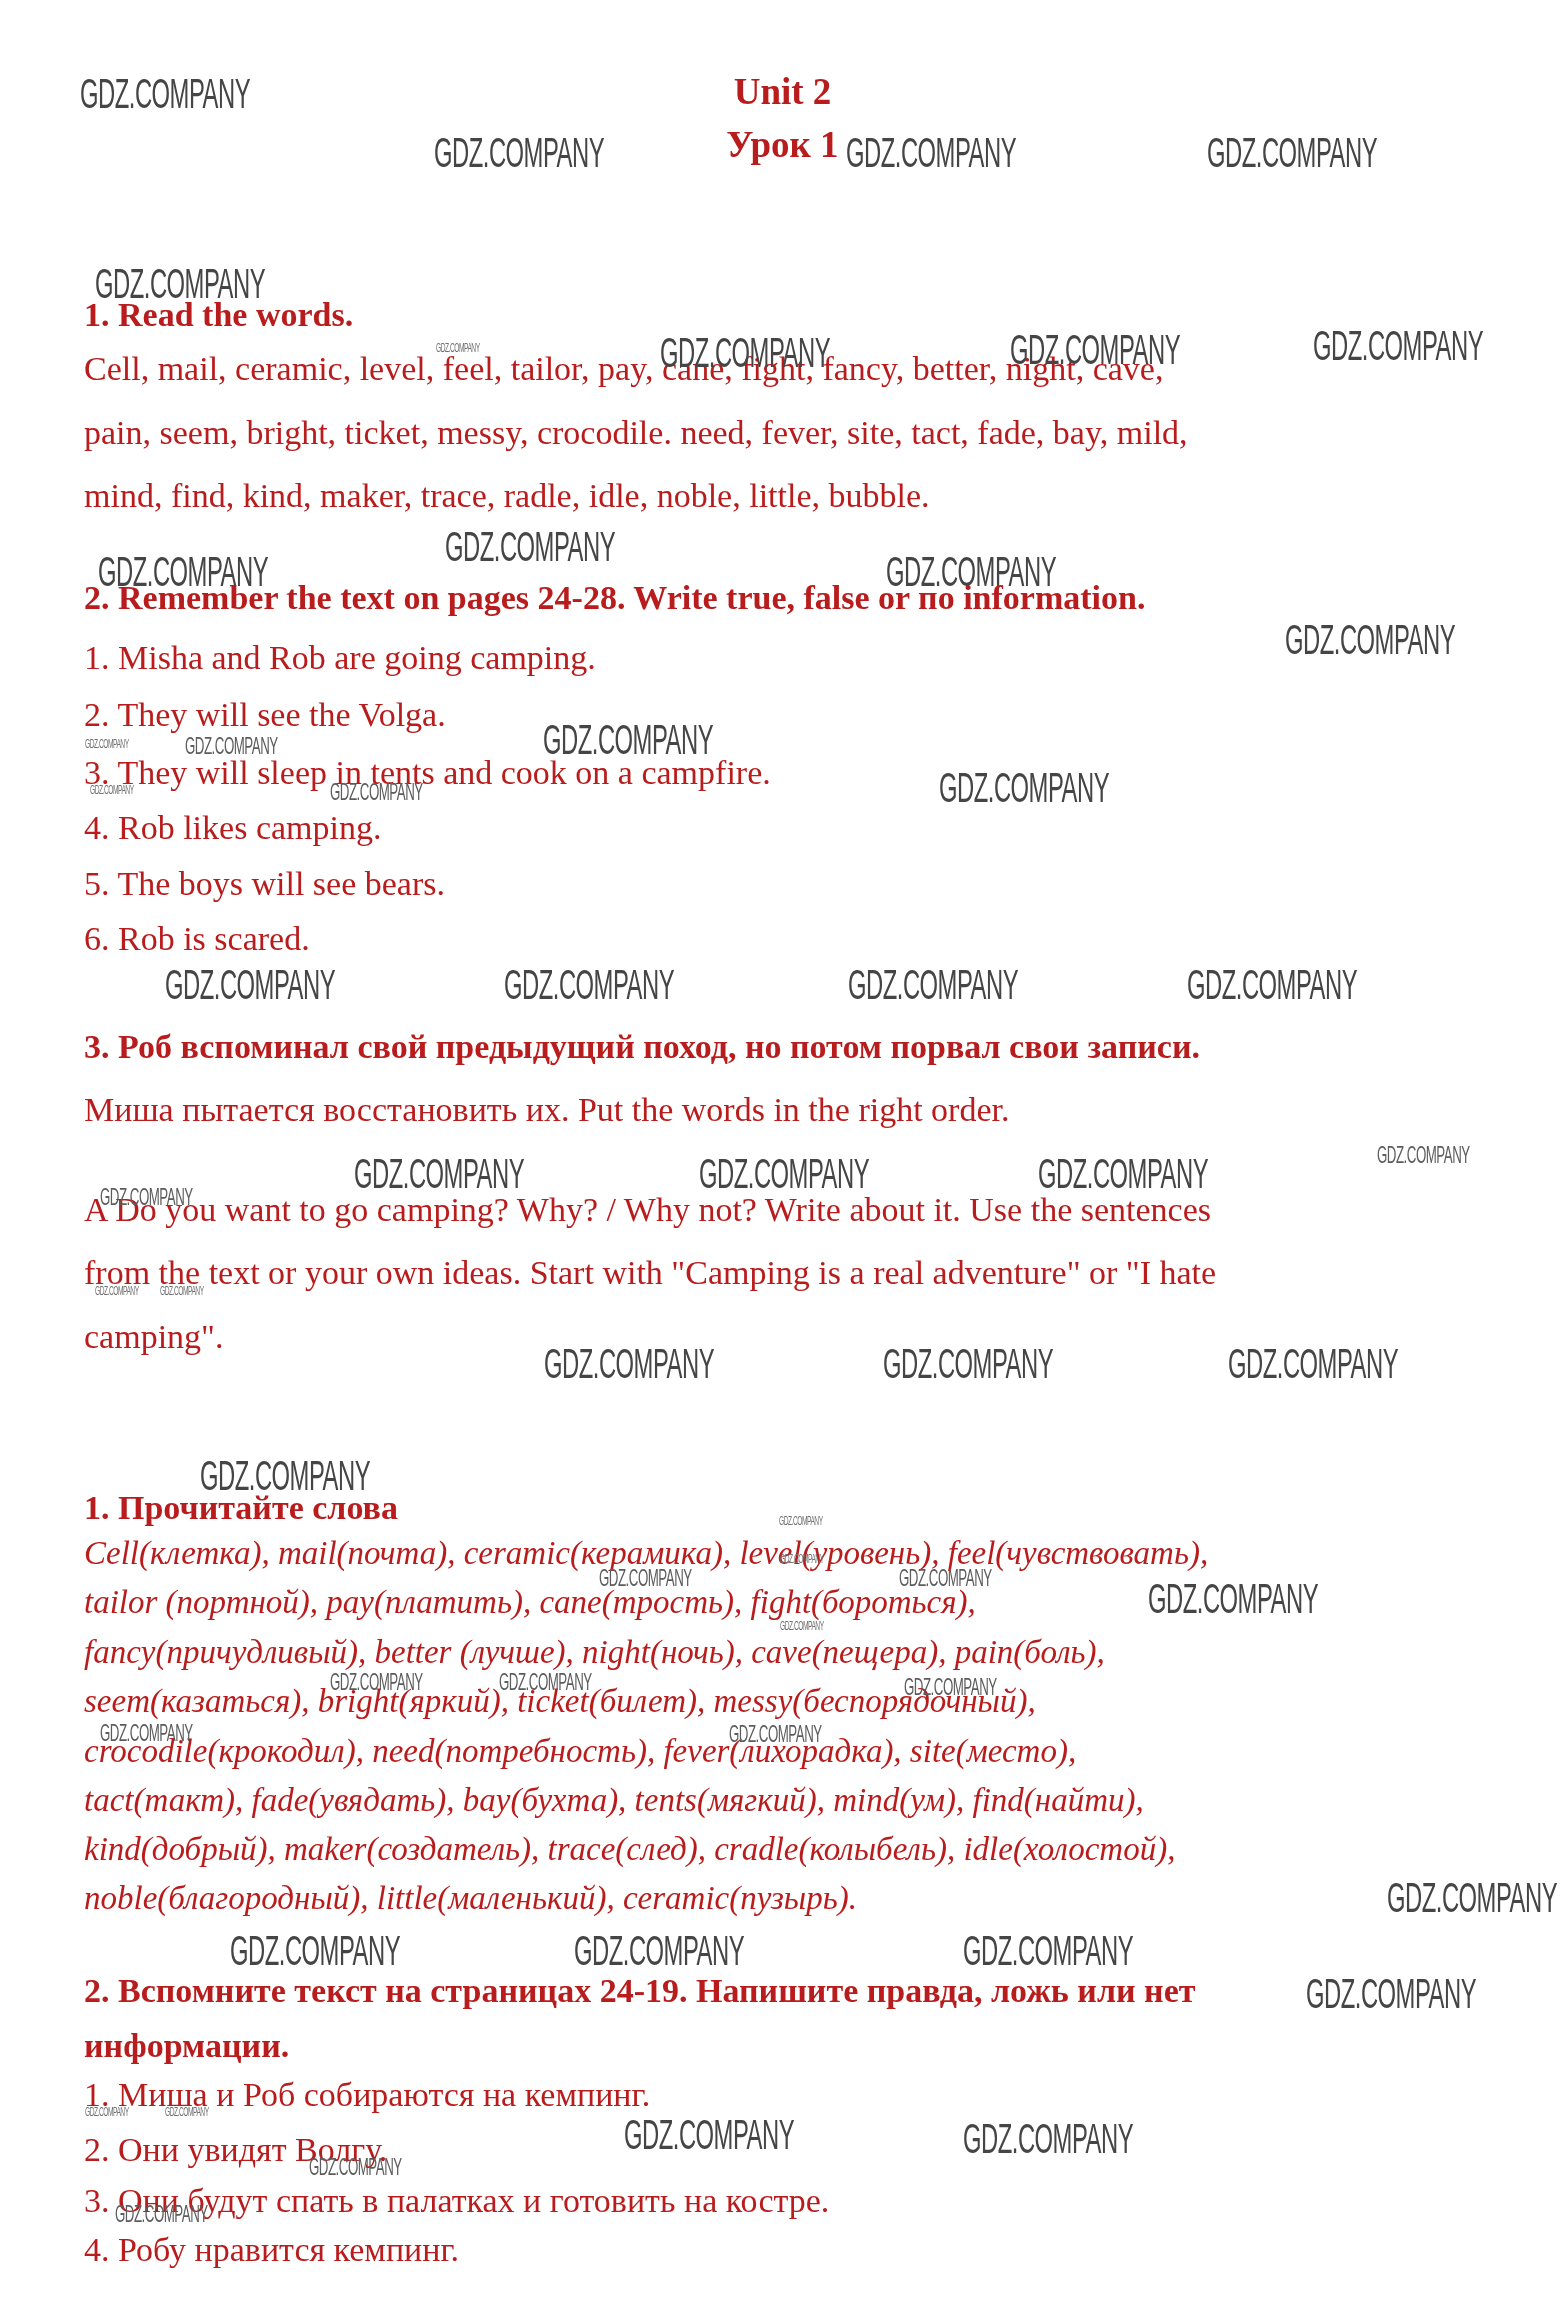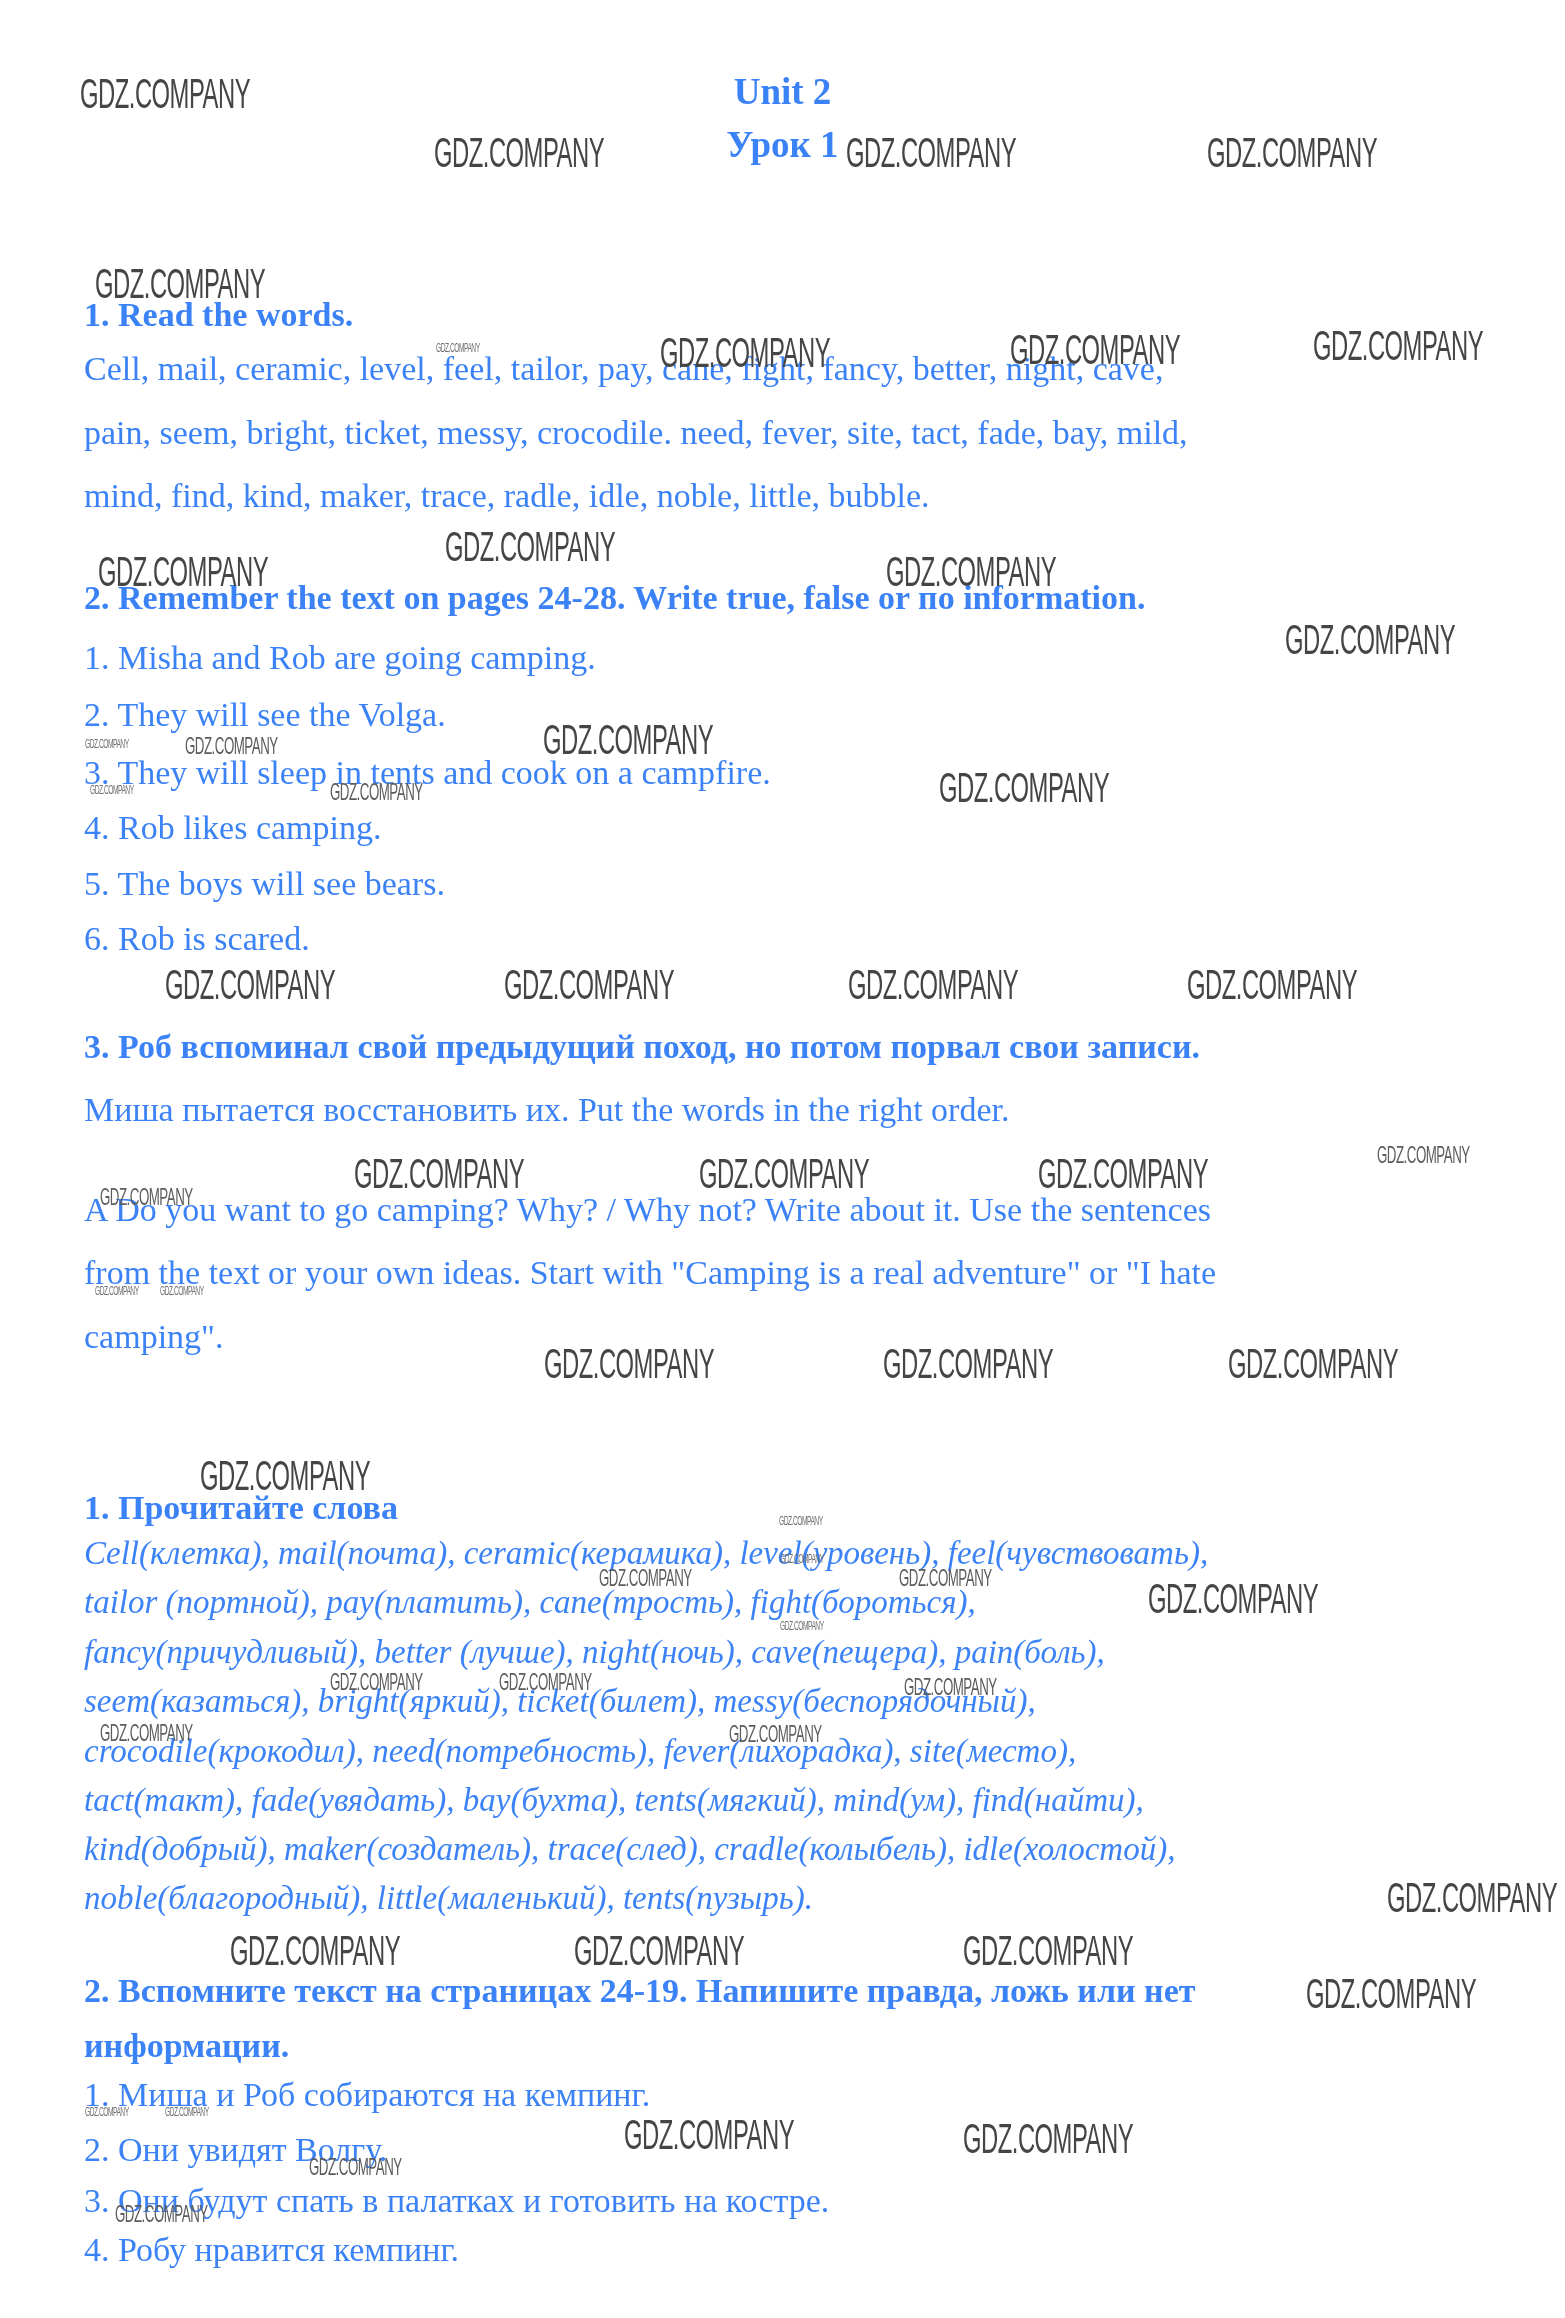--- a/index.html
+++ b/index.html
@@ -11,21 +11,21 @@
     font-family:"Liberation Serif", serif;
     color:#000000;
     overflow:hidden;
   }
   .t{
     position:absolute;
     left:84px;
     font-size:34px;
     line-height:1.15;
     white-space:nowrap;
-    color:#3b82f6;
+    color:#b91c1c;
   }
   .bold{font-weight:bold;}
   .center{left:0;width:1565px;text-align:center;}
   .head{font-size:37px;}
   .ru{font-size:33px;font-style:italic;}
   .wm{
     position:absolute;
     font-family:"Liberation Sans", sans-serif;
     color:#4a4a4a;
     transform:scale(0.70,1.25);
@@ -66,21 +66,21 @@
   <div class="t" style="top:1317px">camping".</div>
 
   <div class="t bold" style="top:1488px">1. Прочитайте слова</div>
   <div class="t ru" style="top:1535px">Cell(клетка), mail(почта), ceramic(керамика), level(уровень), feel(чувствовать),</div>
   <div class="t ru" style="top:1584px">tailor (портной), pay(платить), cane(трость), fight(бороться),</div>
   <div class="t ru" style="top:1634px">fancy(причудливый), better (лучше), night(ночь), cave(пещера), pain(боль),</div>
   <div class="t ru" style="top:1683px">seem(казаться), bright(яркий), ticket(билет), messy(беспорядочный),</div>
   <div class="t ru" style="top:1733px">crocodile(крокодил), need(потребность), fever(лихорадка), site(место),</div>
   <div class="t ru" style="top:1782px">tact(такт), fade(увядать), bay(бухта), tents(мягкий), mind(ум), find(найти),</div>
   <div class="t ru" style="top:1831px">kind(добрый), maker(создатель), trace(след), cradle(колыбель), idle(холостой),</div>
-  <div class="t ru" style="top:1880px">noble(благородный), little(маленький), tents(пузырь).</div>
+  <div class="t ru" style="top:1880px">noble(благородный), little(маленький), ceramic(пузырь).</div>
 
   <div class="t bold" style="top:1971px">2. Вспомните текст на страницах 24-19. Напишите правда, ложь или нет</div>
   <div class="t bold" style="top:2026px">информации.</div>
   <div class="t" style="top:2075px">1. Миша и Роб собираются на кемпинг.</div>
   <div class="t" style="top:2130px">2. Они увидят Волгу.</div>
   <div class="t" style="top:2181px">3. Они будут спать в палатках и готовить на костре.</div>
   <div class="t" style="top:2230px">4. Робу нравится кемпинг.</div>
 
 <span class="wm wm-md" style="left: 80px; top: 69px;">GDZ.COMPANY</span>
     <span class="wm wm-md" style="left: 434px; top: 128px;">GDZ.COMPANY</span>

